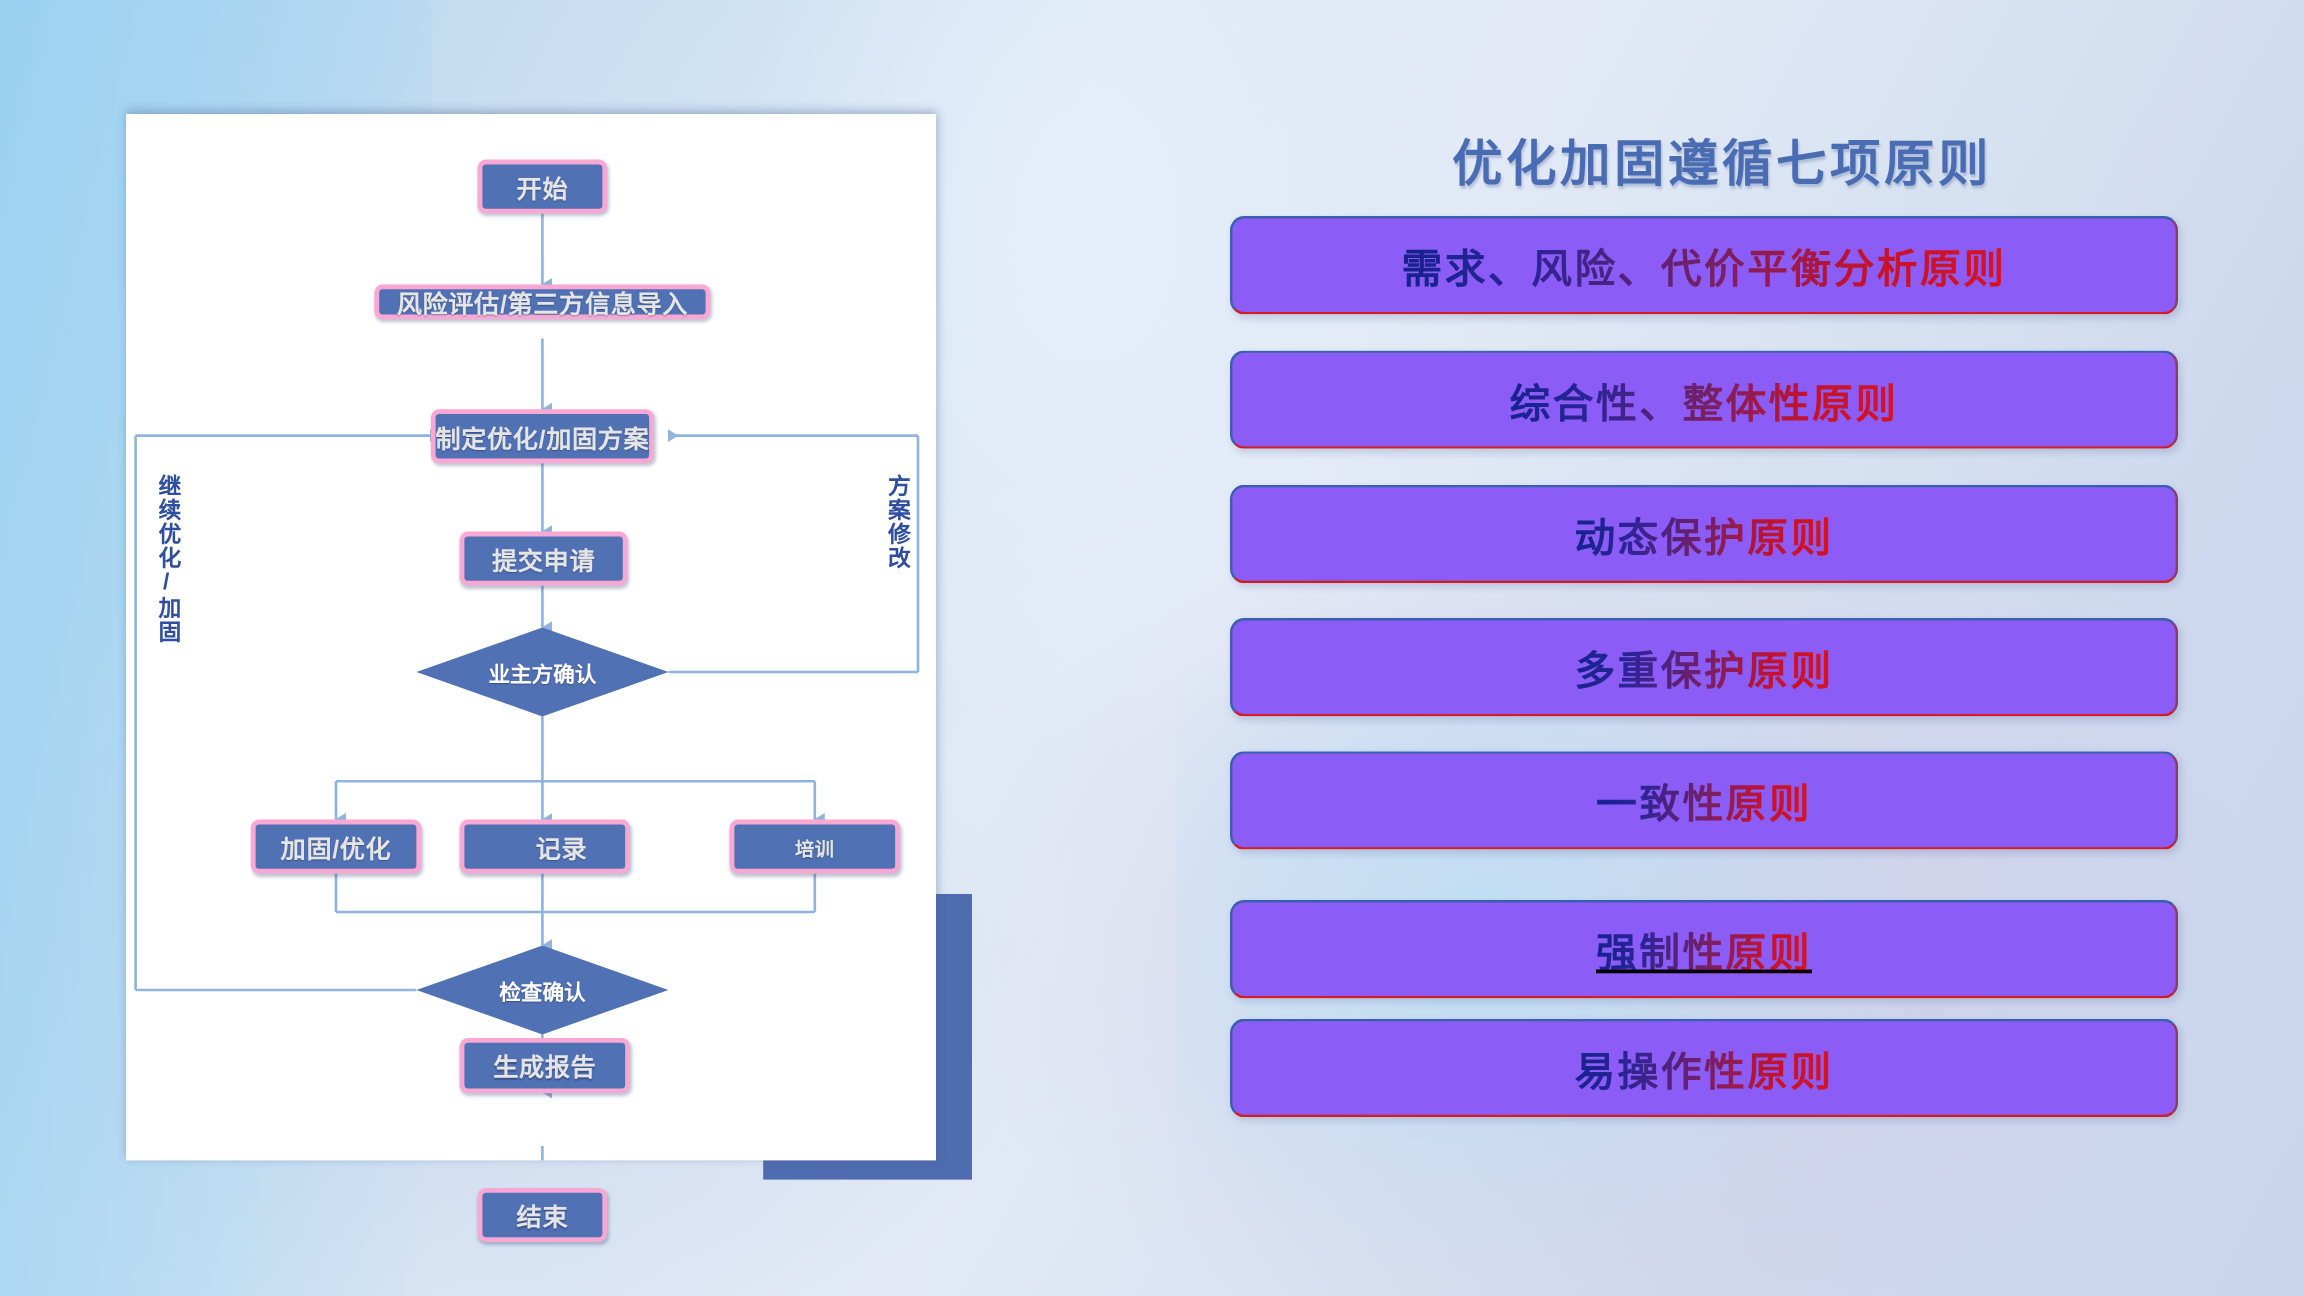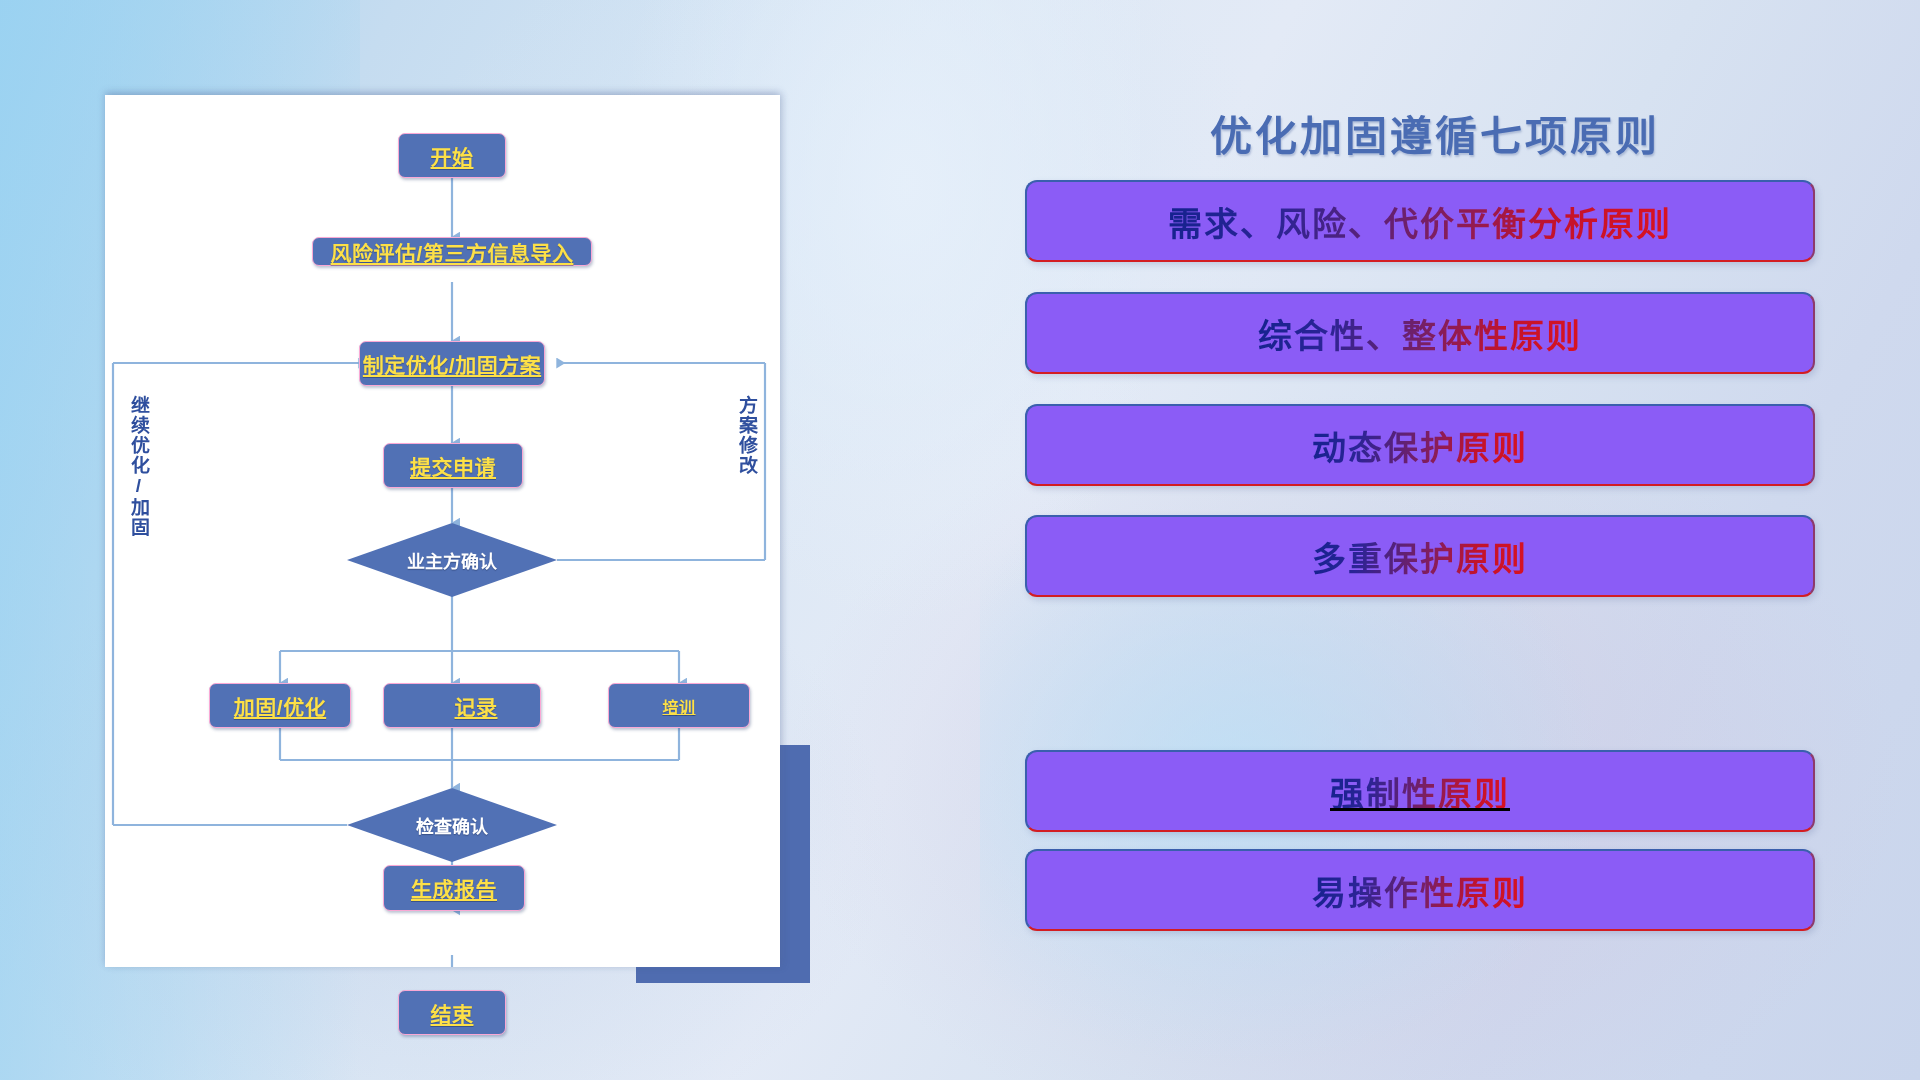--- a/index.html
+++ b/index.html
@@ -54,32 +54,31 @@
     background: #ffffff;
     box-shadow: 0 -3px 7px rgba(80,100,150,0.30), 3px 0 7px rgba(80,100,150,0.14);
   }
 
   #flow-canvas { position: absolute; left: 0; top: 0; width: 675px; height: 872px; }
 
   
   .node {
     position: absolute;
     background: #5171b5;
-    border: 1px solid #f9a8d4;
+    border: 4px solid #f9a8d4;
     border-radius: 7px;
-    color: #fde047;
+    color: #e5e5e5;
     font-weight: bold;
     display: flex;
     align-items: center;
     justify-content: center;
     letter-spacing: 0.5px;
     text-shadow: 0 1px 1px rgba(20,35,70,0.40);
     box-shadow: 1px 2px 3px rgba(40,60,110,0.30);
     white-space: nowrap;
-    text-decoration: underline;
   }
 
   .diamond {
     position: absolute;
     background: #5171b5;
     color: #ffffff;
     font-weight: bold;
     display: flex;
     align-items: center;
     justify-content: center;
@@ -212,21 +211,21 @@
   <div class="node" style="left:207px; top:142px; width:280px; height:29px; font-size:21px;">风险评估/第三方信息导入</div>
 
   <div class="node" style="left:254px; top:246px; width:186px; height:45px; font-size:21px;">制定优化/加固方案</div>
 
   <div class="node" style="left:278px; top:348px; width:140px; height:45px; font-size:21px;">提交申请</div>
 
   <div class="diamond" style="left:242px; top:428px; width:210px; height:74px; font-size:18px;">业主方确认</div>
 
   <div class="node" style="left:104px; top:588px; width:142px; height:45px; font-size:21px;">加固/优化</div>
 
-  <div class="node" style="left:278px; top:588px; width:158px; height:45px; font-size:21px;padding-left:28px;">记录</div>
+  <div class="node" style="left:278px; top:588px; width:142px; height:45px; font-size:21px;padding-left:28px;">记录</div>
 
   <div class="node" style="left:503px; top:588px; width:142px; height:45px; font-size:16px;">培训</div>
 
   <div class="diamond" style="left:242px; top:693px; width:210px; height:74px; font-size:18px;">检查确认</div>
 
   <div class="node" style="left:278px; top:770px; width:142px; height:46px; font-size:21px;">生成报告</div>
 
   <div class="node" style="left:293px; top:895px; width:108px; height:45px; font-size:21px;">结束</div>
 
   <div class="vlabel" style="left:24px; top:300px; font-size:19px;">继续优化/加固</div>
@@ -247,20 +246,23 @@
   </div>
 
   <div class="principle-item" style="top:324px;">
     <span class="principle-text">动态保护原则</span>
   </div>
 
   <div class="principle-item" style="top:435px;">
     <span class="principle-text">多重保护原则</span>
   </div>
 
+  <div class="principle-item" style="top:546px;">
+    <span class="principle-text">一致性原则</span>
+  </div>
 
   <div class="principle-item" style="top:670px;text-decoration:underline;">
     <span class="principle-text">强制性原则</span>
   </div>
 
   <div class="principle-item" style="top:769px;">
     <span class="principle-text">易操作性原则</span>
   </div>
 
 </div>

